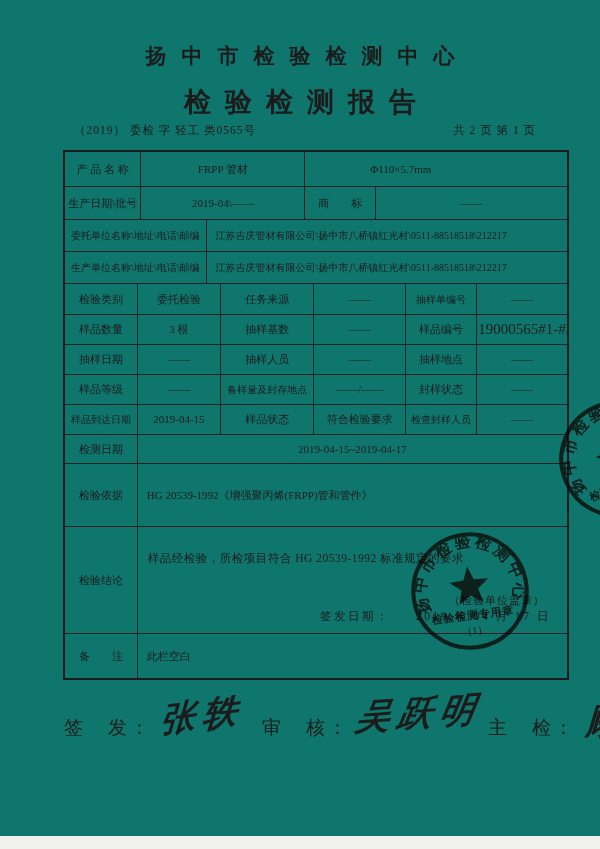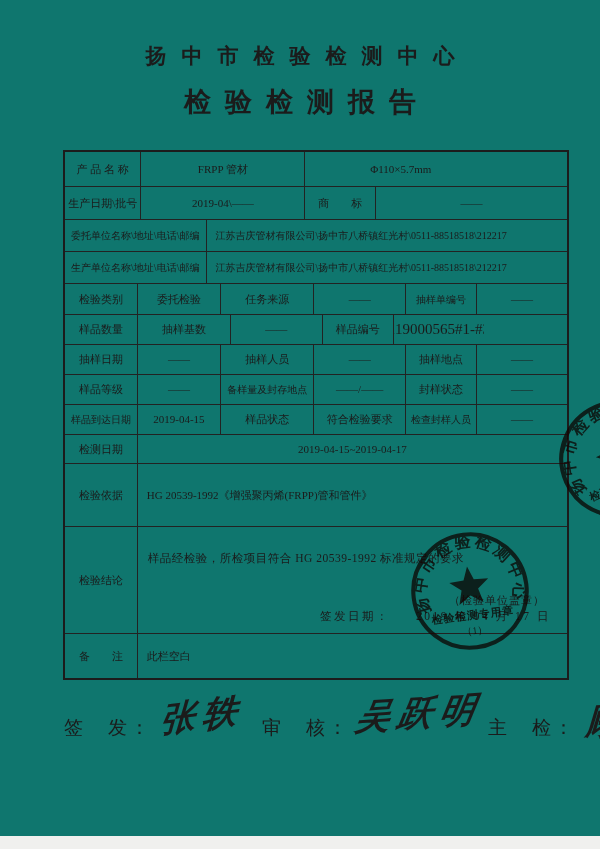--- a/index.html
+++ b/index.html
@@ -56,20 +56,24 @@
   .seal-edge{left:551px;top:392px;transform:rotate(-24deg);}
   .bottom-strip{position:absolute;left:0;right:0;bottom:0;height:13px;background:#f0f0ee;}
 </style>
 </head>
 <body>
 
 <div class="page">
 
   <div class="org-name">扬中市检验检测中心</div>
   <div class="report-title">检验检测报告</div>
+  <div class="meta-row">
+    <span>（2019） 委检 字 轻工 类0565号</span>
+    <span>共 2 页 第 1 页</span>
+  </div>
 
   <div class="report-table">
 
     <div class="trow h34">
       <div class="tcell wA1">产 品 名 称</div>
       <div class="tcell wA2">FRPP 管材</div>
       <div class="tcell wA4">Φ110×5.7mm</div>
     </div>
 
     <div class="trow h33">
@@ -93,20 +97,21 @@
       <div class="tcell wC1">检验类别</div>
       <div class="tcell wC2">委托检验</div>
       <div class="tcell wC3">任务来源</div>
       <div class="tcell wC4">——</div>
       <div class="tcell wC5 fs10">抽样单编号</div>
       <div class="tcell wC6">——</div>
     </div>
 
     <div class="trow h30">
       <div class="tcell wC1">样品数量</div>
+      <div class="tcell wC2">3 根</div>
       <div class="tcell wC3">抽样基数</div>
       <div class="tcell wC4">——</div>
       <div class="tcell wC5">样品编号</div>
       <div class="tcell wC6 fs95">219000565#1-#3</div>
     </div>
 
     <div class="trow h30">
       <div class="tcell wC1">抽样日期</div>
       <div class="tcell wC2">——</div>
       <div class="tcell wC3">抽样人员</div>

